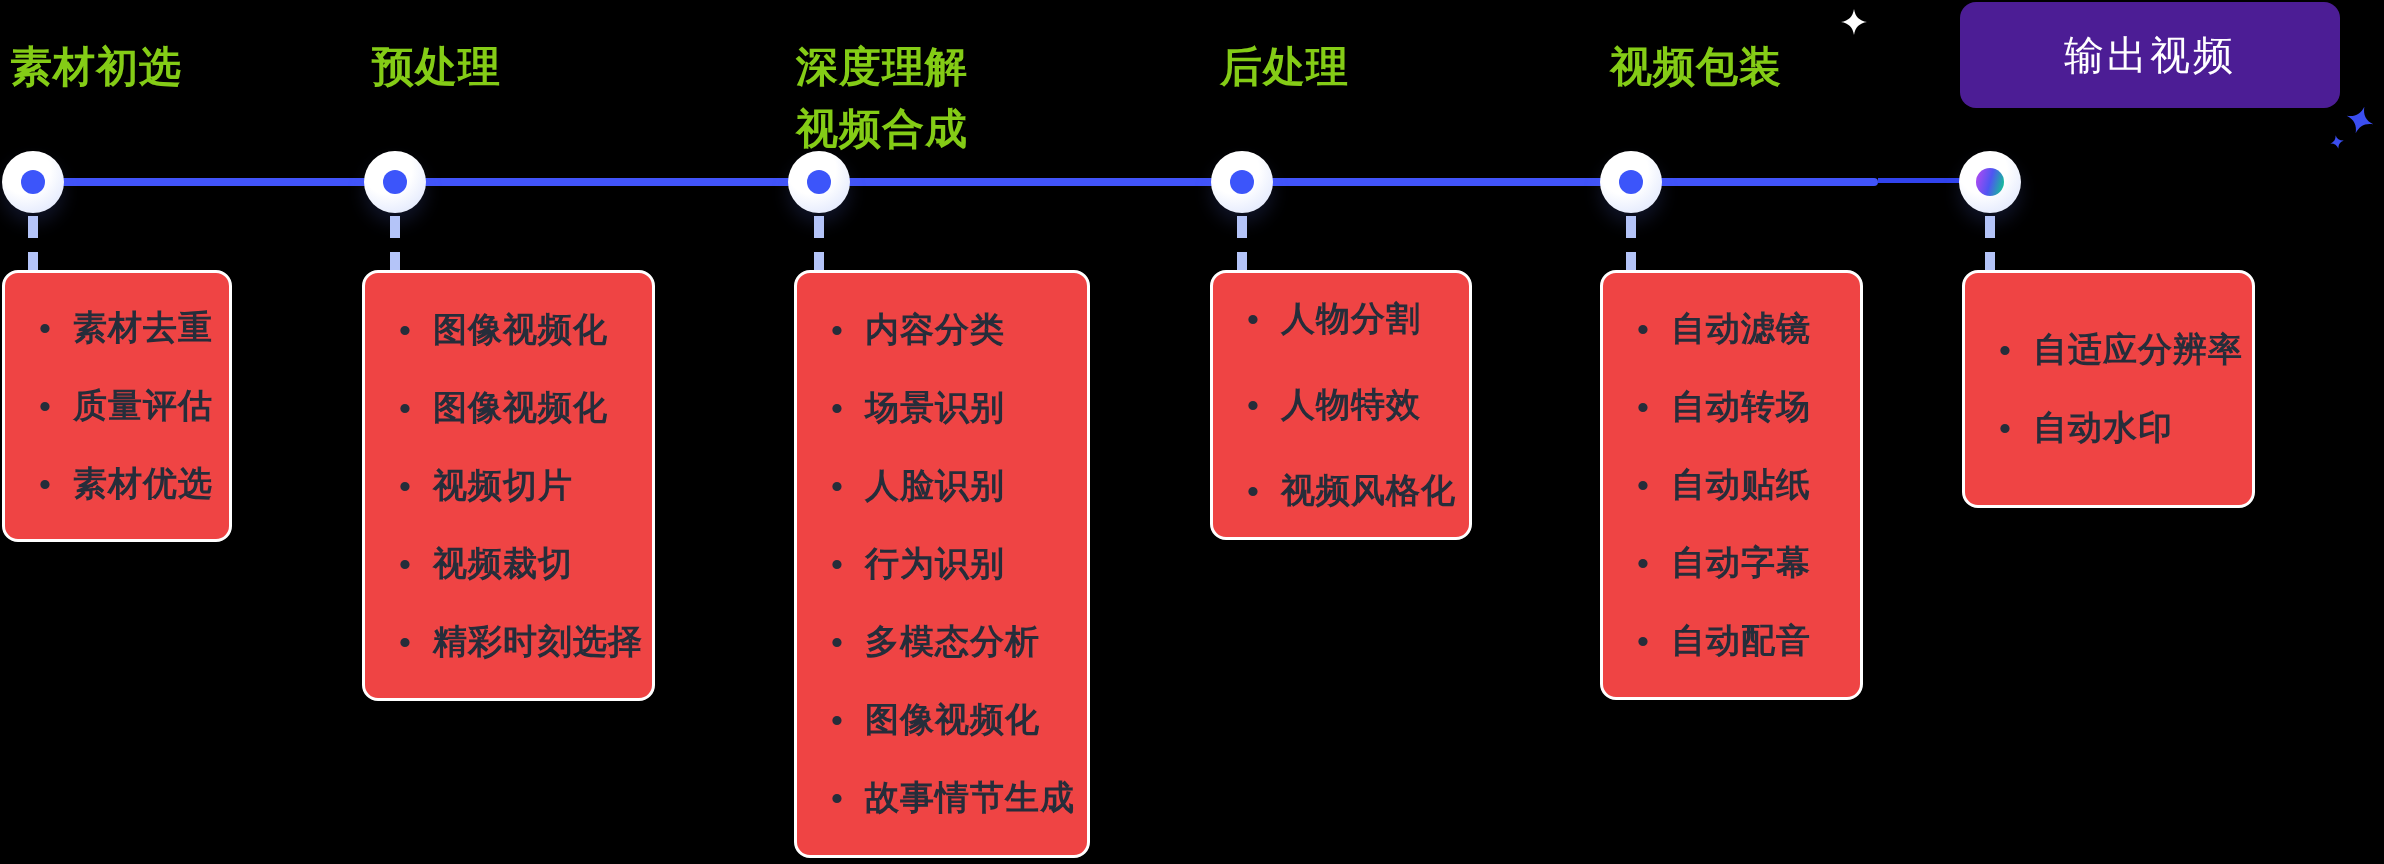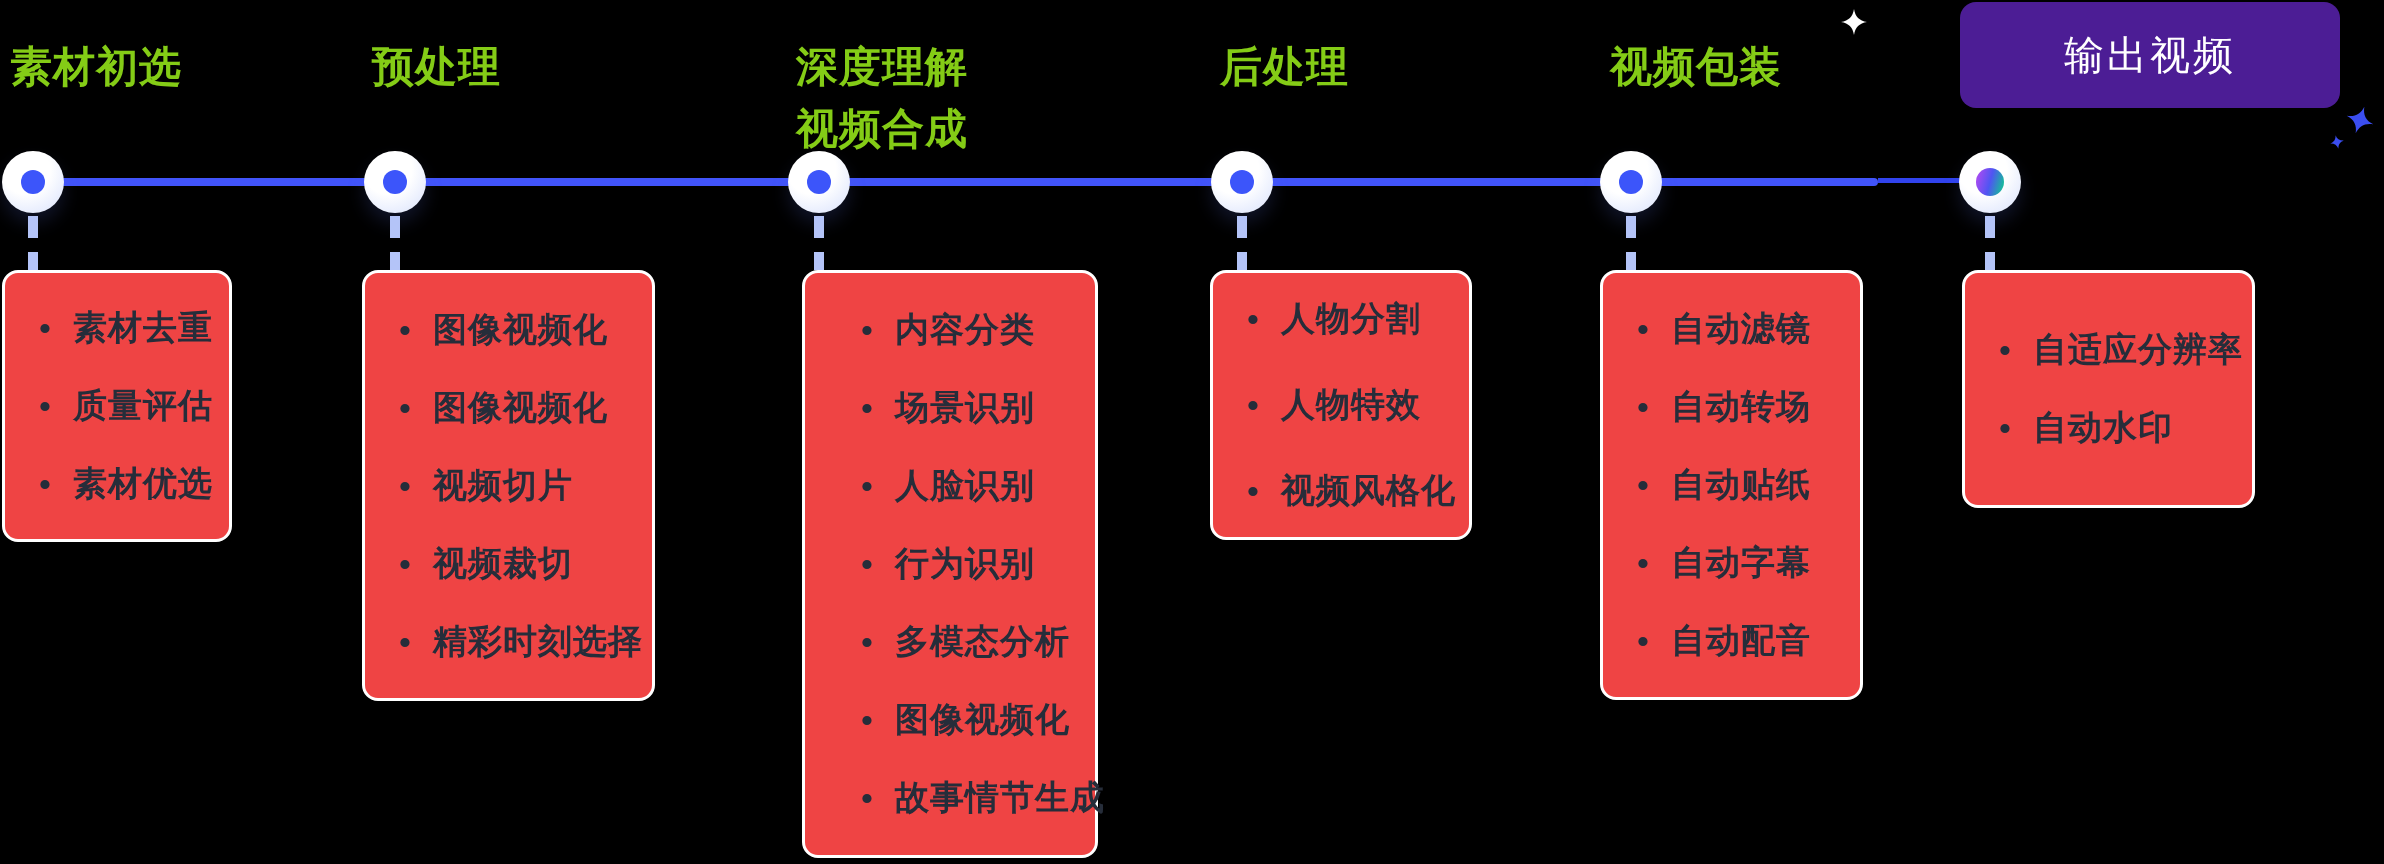--- a/index.html
+++ b/index.html
@@ -73,21 +73,21 @@
   .card{
     position:absolute;top:270px;
     box-sizing:border-box;
     background:#ef4444;
     border:3px solid #ffffff;
     border-radius:16px;
     display:flex;flex-direction:column;justify-content:center;
   }
   .s1 .card{left:2px;width:230px;height:272px;}
   .s2 .card{left:0;width:293px;height:431px;}
-  .s3 .card{left:16px;width:296px;height:588px;padding-left:22px;}
+  .s3 .card{left:8px;width:296px;height:588px;}
   .s4 .card{left:0;width:262px;height:270px;gap:8px;}
   .s5 .card{left:0;width:263px;height:430px;}
   .s6 .card{left:2px;width:293px;height:238px;text-align:right;}
 
   .item{
     height:78px;flex:0 0 78px;
     display:flex;align-items:center;
     padding-left:34px;
   }
   .bullet{color:#262d3a;font-size:34px;line-height:1;margin-right:22px;}

